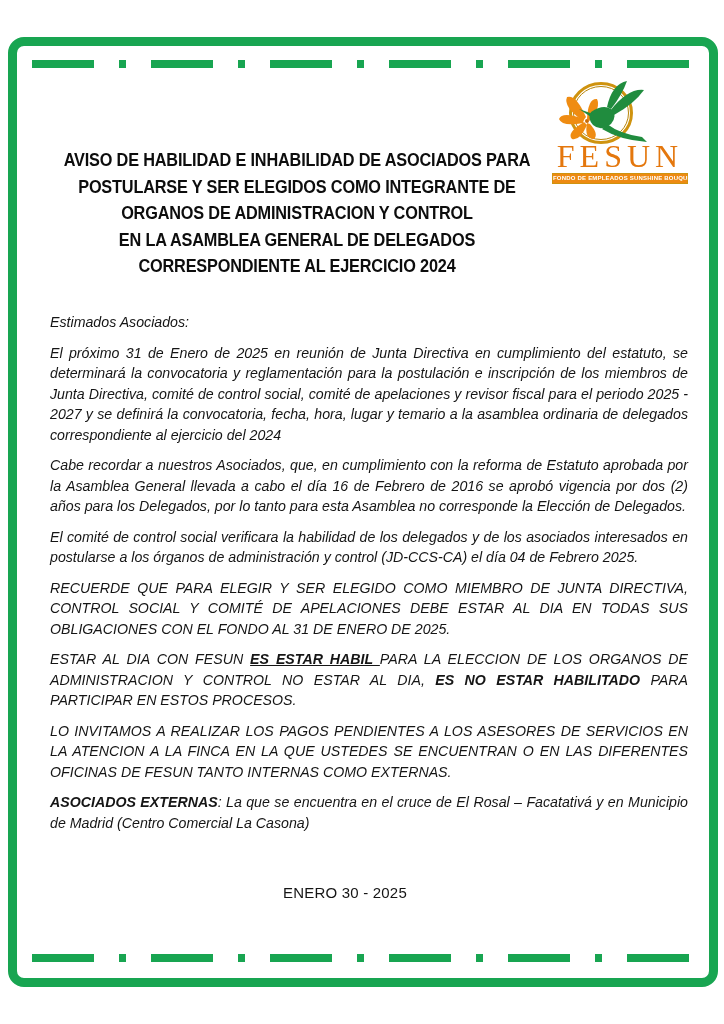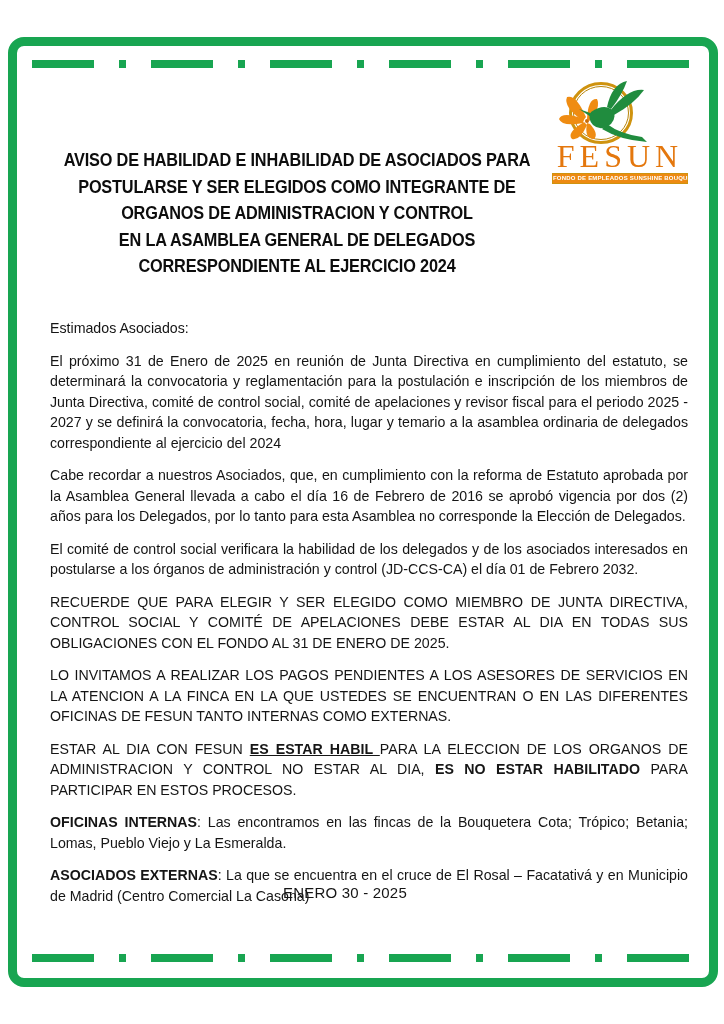--- a/index.html
+++ b/index.html
@@ -38,21 +38,21 @@
     position:absolute; left:18px; top:147px; width:558px; text-align:center;
     font-weight:700; font-size:18.5px; line-height:26.5px; letter-spacing:-0.2px;
     color:#0d0d0d; transform:scaleX(0.88); transform-origin:50% 0;
   }
   .title-line { white-space:nowrap; }
 
   .body {
     position:absolute; left:50px; top:306px; width:638px;
     font-size:14.2px; line-height:20.5px; text-align:justify;
   }
-  .para { margin:12px 0 10px 0; }
+  .para { margin:6px 0 10px 0;font-style:italic; }
   .para.tight { margin-bottom:0; }
   .seg-bold { font-weight:700; }
   .seg-underline { text-decoration:underline; }
 
   .date {
     position:absolute; left:50px; top:884px; width:590px;
     text-align:center; font-size:15px; letter-spacing:0.2px;
   }
 </style>
 </head>
@@ -93,22 +93,21 @@
       <div class="title-line">POSTULARSE Y SER ELEGIDOS COMO INTEGRANTE DE</div>
       <div class="title-line">ORGANOS DE ADMINISTRACION Y CONTROL</div>
       <div class="title-line">EN LA ASAMBLEA GENERAL DE DELEGADOS</div>
       <div class="title-line">CORRESPONDIENTE AL EJERCICIO 2024</div>
     </div>
 
   <div class="body">
       <p class="para"><span>Estimados Asociados:</span></p>
       <p class="para"><span>El próximo 31 de Enero de 2025 en reunión de Junta Directiva en cumplimiento del estatuto, se determinará la convocatoria y reglamentación para la postulación e inscripción de los miembros de Junta Directiva, comité de control social, comité de apelaciones y revisor fiscal para el periodo 2025 - 2027 y se definirá la convocatoria, fecha, hora, lugar y temario a la asamblea ordinaria de delegados correspondiente al ejercicio del 2024</span></p>
       <p class="para"><span>Cabe recordar a nuestros Asociados, que, en cumplimiento con la reforma de Estatuto aprobada por la Asamblea General llevada a cabo el día 16 de Febrero de 2016 se aprobó vigencia por dos (2) años para los Delegados,  por lo tanto para esta Asamblea no corresponde la Elección de Delegados.</span></p>
-      <p class="para"><span>El comité de control social verificara la habilidad de los delegados y de los asociados interesados en postularse a los órganos de administración y control (JD-CCS-CA) el día 01 de Febrero 2032.</span></p>
+      <p class="para"><span>El comité de control social verificara la habilidad de los delegados y de los asociados interesados en postularse a los órganos de administración y control (JD-CCS-CA) el día 04 de Febrero 2025.</span></p>
       <p class="para"><span>RECUERDE QUE PARA ELEGIR Y SER ELEGIDO COMO MIEMBRO DE JUNTA DIRECTIVA, CONTROL SOCIAL Y COMITÉ DE APELACIONES DEBE ESTAR AL DIA EN TODAS SUS OBLIGACIONES CON EL FONDO AL 31 DE ENERO DE 2025.</span></p>
+      <p class="para"><span>ESTAR AL DIA CON FESUN </span><span class="seg-bold seg-underline">ES ESTAR HABIL </span><span>PARA LA ELECCION DE LOS ORGANOS DE ADMINISTRACION Y CONTROL NO ESTAR AL DIA, </span><span class="seg-bold">ES NO ESTAR HABILITADO</span><span> PARA PARTICIPAR EN ESTOS PROCESOS.</span></p>
       <p class="para"><span>LO INVITAMOS A REALIZAR LOS PAGOS PENDIENTES A LOS ASESORES DE SERVICIOS EN LA ATENCION A LA FINCA EN LA QUE USTEDES SE ENCUENTRAN O EN LAS DIFERENTES OFICINAS DE FESUN TANTO INTERNAS COMO EXTERNAS.</span></p>
-      <p class="para"><span>ESTAR AL DIA CON FESUN </span><span class="seg-bold seg-underline">ES ESTAR HABIL </span><span>PARA LA ELECCION DE LOS ORGANOS DE ADMINISTRACION Y CONTROL NO ESTAR AL DIA, </span><span class="seg-bold">ES NO ESTAR HABILITADO</span><span> PARA PARTICIPAR EN ESTOS PROCESOS.</span></p>
-      <p class="para tight"><span class="seg-bold">OFICINAS INTERNAS</span><span>: Las encontramos en las fincas de la Bouquetera Cota; Trópico; Betania; Lomas, Pueblo Viejo y La Esmeralda.</span></p>
       <p class="para"><span class="seg-bold">ASOCIADOS EXTERNAS</span><span>: La que se encuentra en el cruce de El Rosal – Facatativá y en Municipio de Madrid (Centro Comercial La Casona)</span></p>
     </div>
 
   <div class="date">ENERO 30 - 2025</div>
 </div>
 
 </body></html>

